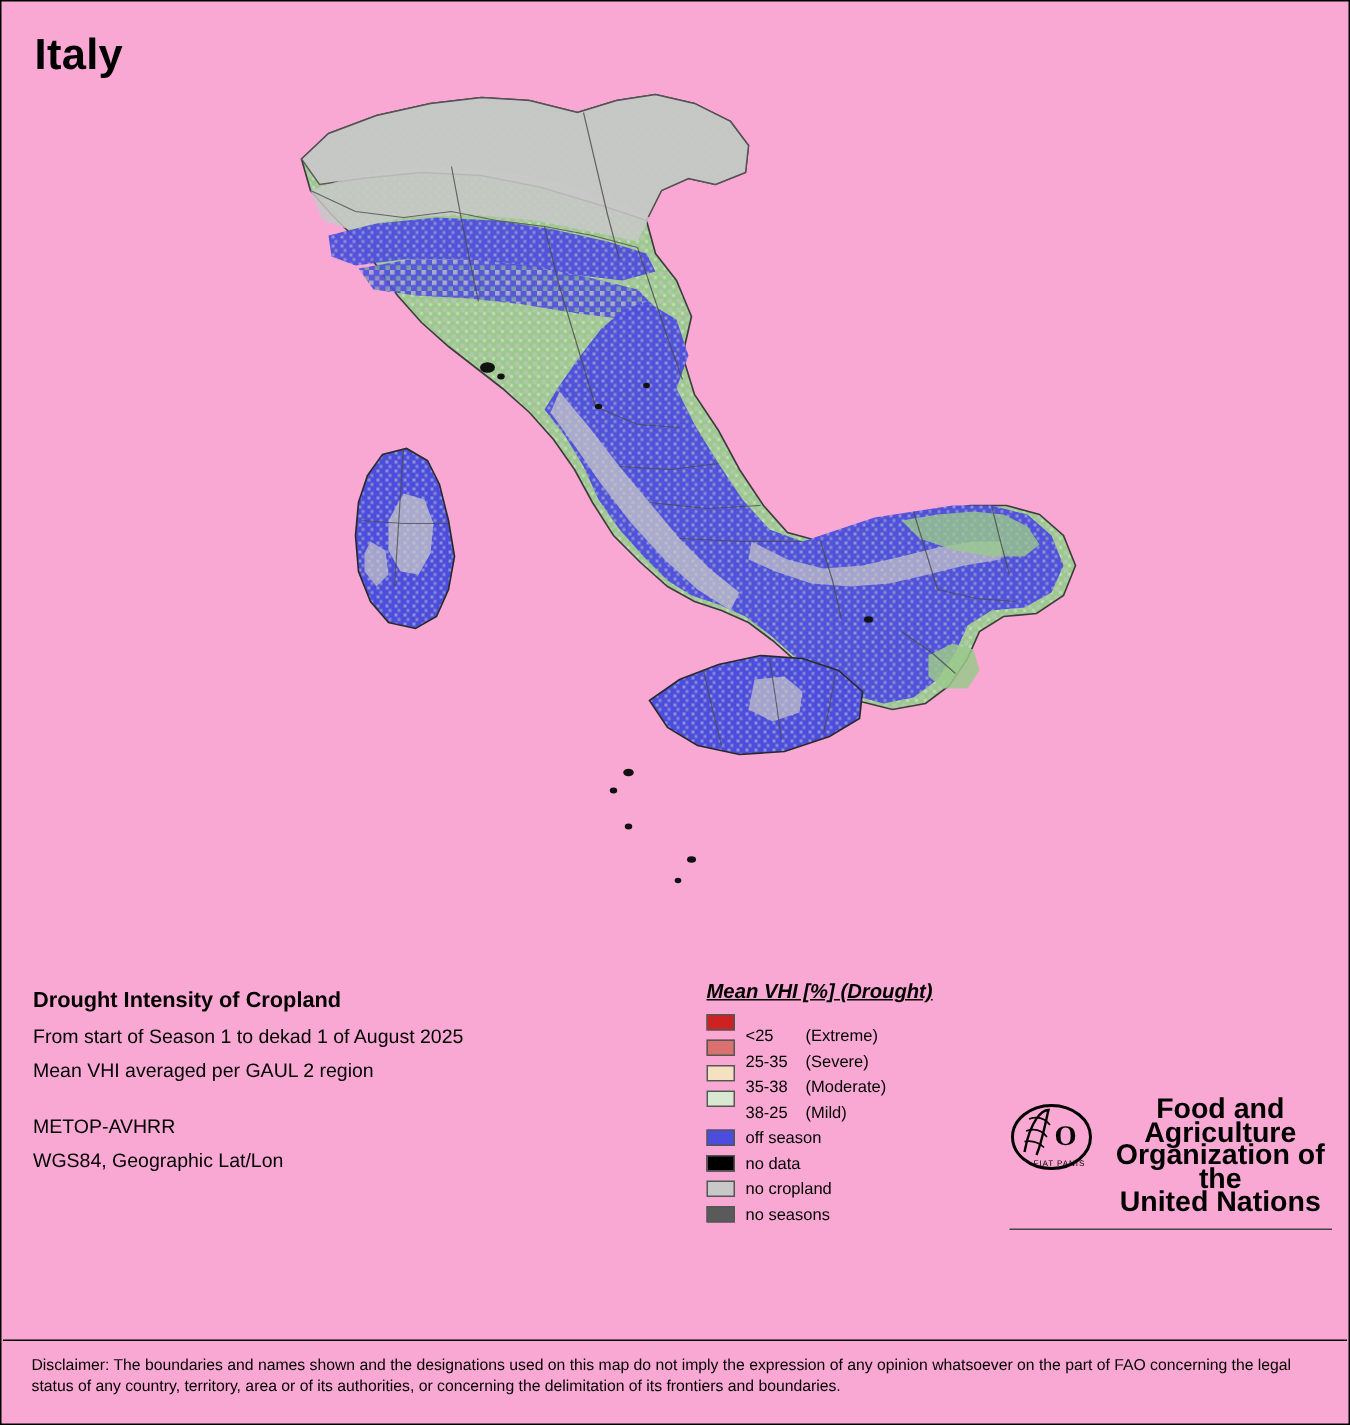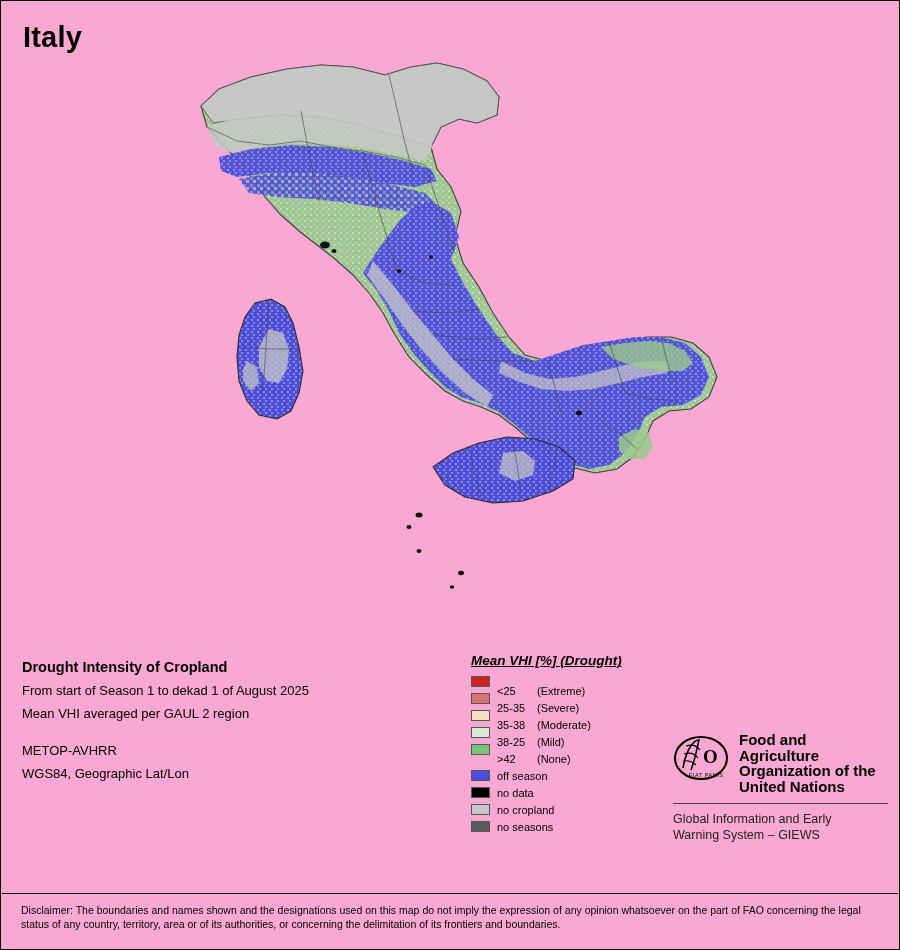--- a/index.html
+++ b/index.html
@@ -114,25 +114,26 @@
     align-items: flex-start;
   }
   #fao-emblem {
     width: 56px;
     height: 56px;
     flex: none;
     margin-right: 10px;
     margin-top: 2px;
   }
   #fao-name {
-    font-size: 15px;
+    font-size: 19px;
     font-weight: bold;
     line-height: 15.5px;
     color: #000000;
     padding-top: 4px;
+    text-align: center;
   }
   #fao-rule {
     border-top: 1px solid #444444;
     margin: 9px 0 7px 0;
   }
   #fao-sub {
     font-size: 12.5px;
     line-height: 16px;
     color: #222222;
   }
@@ -328,24 +329,20 @@
       <span class="legend-label"><span class="lg-range">25-35</span><span>(Severe)</span></span>
     </div>
     <div class="legend-row">
       <span class="legend-swatch" style="background:#f6e0c2"></span>
       <span class="legend-label"><span class="lg-range">35-38</span><span>(Moderate)</span></span>
     </div>
     <div class="legend-row">
       <span class="legend-swatch" style="background:#d9e8d0"></span>
       <span class="legend-label"><span class="lg-range">38-25</span><span>(Mild)</span></span>
     </div>
-    <div class="legend-row">
-      <span class="legend-swatch" style="background:#79c47b"></span>
-      <span class="legend-label"><span class="lg-range">&gt;42</span><span>(None)</span></span>
-    </div>
 
     <div class="legend-spacer"></div>
 
     <div class="legend-row">
       <span class="legend-swatch" style="background:#4d4ddd"></span>
       <span class="legend-label">off season</span>
     </div>
     <div class="legend-row">
       <span class="legend-swatch" style="background:#000000"></span>
       <span class="legend-label">no data</span>
@@ -373,22 +370,18 @@
           <text x="16" y="47" font-family="'Liberation Sans', sans-serif" font-size="5.4" letter-spacing="0.6" fill="#000000">FIAT PANIS</text>
         </svg>
       </div>
       <div id="fao-name">
         <div>Food and Agriculture</div>
         <div>Organization of the</div>
         <div>United Nations</div>
       </div>
     </div>
     <div id="fao-rule"></div>
-    <div id="fao-sub">
-      <div>Global Information and Early</div>
-      <div>Warning System – GIEWS</div>
-    </div>
   </div>
 
   <div id="disclaimer-rule"></div>
   <div id="disclaimer">Disclaimer: The boundaries and names shown and the designations used on this map do not imply the expression of any opinion whatsoever on the part of FAO concerning the legal status of any country, territory, area or of its authorities, or concerning the delimitation of its frontiers and boundaries.</div>
 
 </div>
 
 </body></html>

